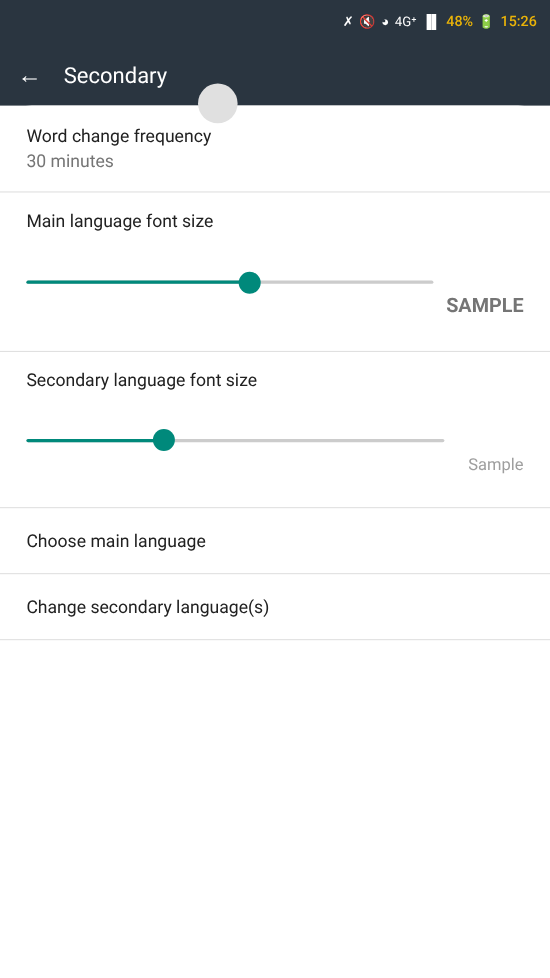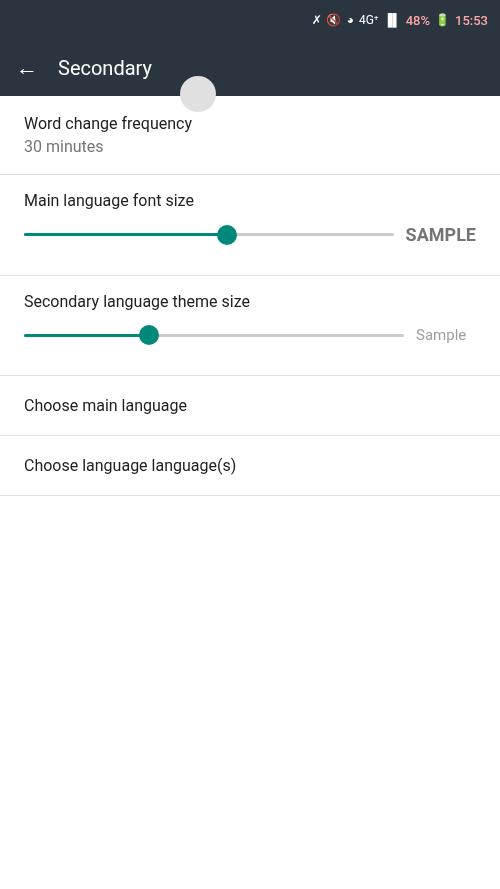--- a/index.html
+++ b/index.html
@@ -28,21 +28,21 @@
       gap: 6px;
     }
 
     .status-icons {
       display: flex;
       align-items: center;
       gap: 5px;
     }
 
     .status-text {
-      color: #fca5a5;
+      color: #eab308;
       font-size: 13px;
       font-weight: 500;
     }
 
     .status-icon-item {
       color: #fff;
       font-size: 12px;
     }
 
     
@@ -156,21 +156,22 @@
       border-radius: 50%;
       top: 50%;
       transform: translateY(-50%);
       cursor: pointer;
     }
 
     .slider-sample-text {
       font-size: 15px;
       color: #9e9e9e;
       min-width: 60px;
-      text-align: left;
+      text-align: right;
+      margin-top: 44px;
     }
 
     .slider-sample-text.large {
       font-size: 18px;
       font-weight: bold;
       color: #757575;
       text-transform: uppercase;
     }
 
     
@@ -198,21 +199,21 @@
 
 <div class="status-bar">
   <div class="status-icons">
     <span class="status-icon-item">✗</span>
     <span class="status-icon-item">🔇</span>
     <span class="status-icon-item">◕</span>
     <span class="status-icon-item">4G⁺</span>
     <span class="status-icon-item">▐▌</span>
     <span class="status-text">48%</span>
     <span class="status-icon-item">🔋</span>
-    <span class="status-text">15:53</span>
+    <span class="status-text">15:26</span>
   </div>
 </div>
 
 <div class="app-bar">
   <span class="back-arrow">←</span>
   <span class="app-bar-title">Secondary</span>
 </div>
 
 <div class="content">
 
@@ -232,34 +233,34 @@
         <div class="slider-track">
           <div class="slider-track-fill main-lang-fill"></div>
           <div class="slider-thumb main-lang-thumb"></div>
         </div>
       </div>
       <span class="slider-sample-text large">SAMPLE</span>
     </div>
   </div>
 
   <div class="slider-item">
-    <div class="slider-item-title">Secondary language theme size</div>
+    <div class="slider-item-title">Secondary language font size</div>
     <div class="slider-row">
       <div class="slider-container">
         <div class="slider-track">
           <div class="slider-track-fill sec-lang-fill"></div>
           <div class="slider-thumb sec-lang-thumb"></div>
         </div>
       </div>
       <span class="slider-sample-text">Sample</span>
     </div>
   </div>
 
   <div class="clickable-item">
     <div class="clickable-item-title">Choose main language</div>
   </div>
 
   <div class="clickable-item">
-    <div class="clickable-item-title">Choose language language(s)</div>
+    <div class="clickable-item-title">Change secondary language(s)</div>
   </div>
 
 
 </div>
 
 </body></html>

